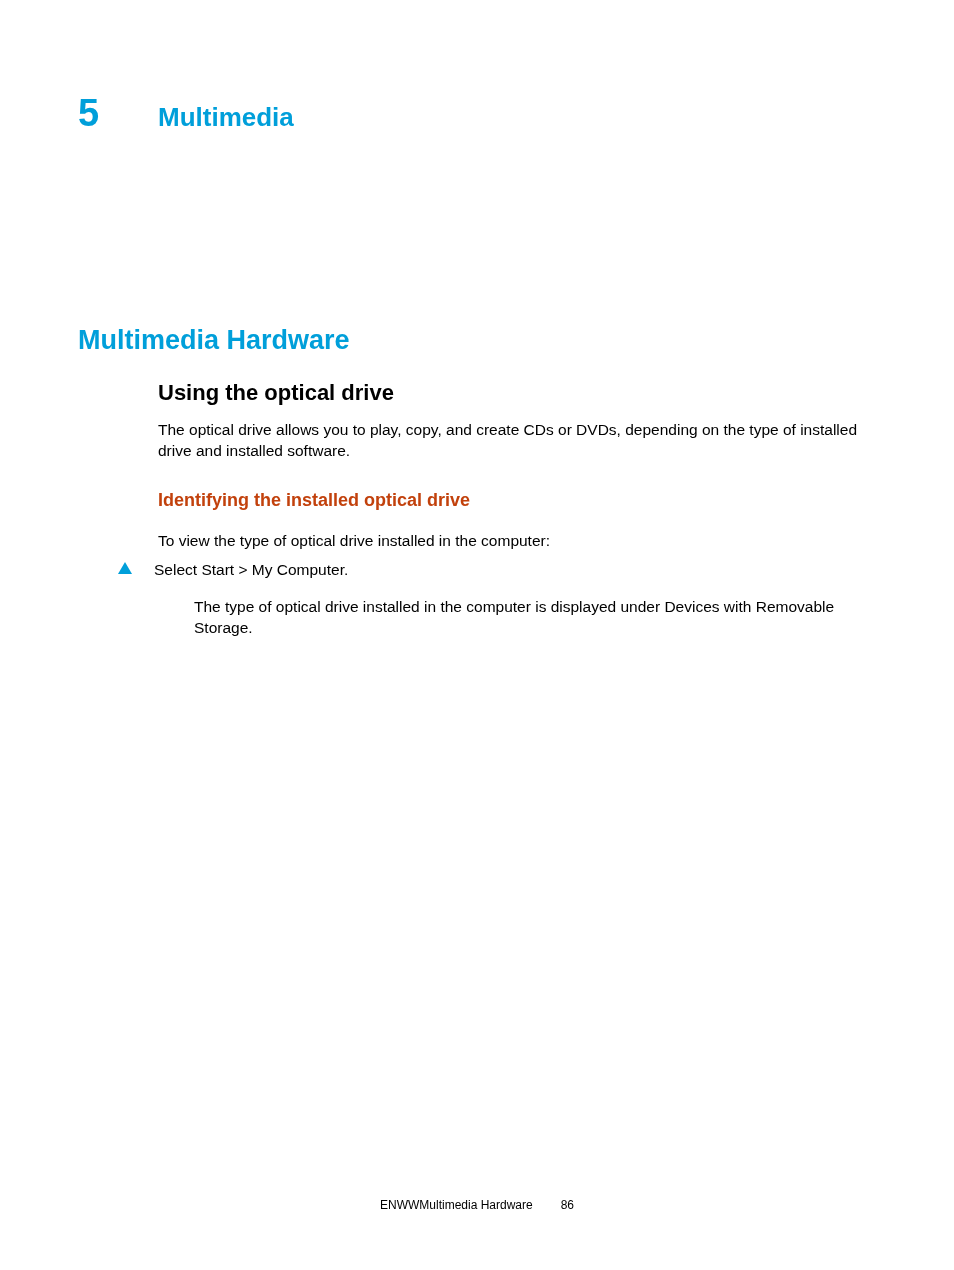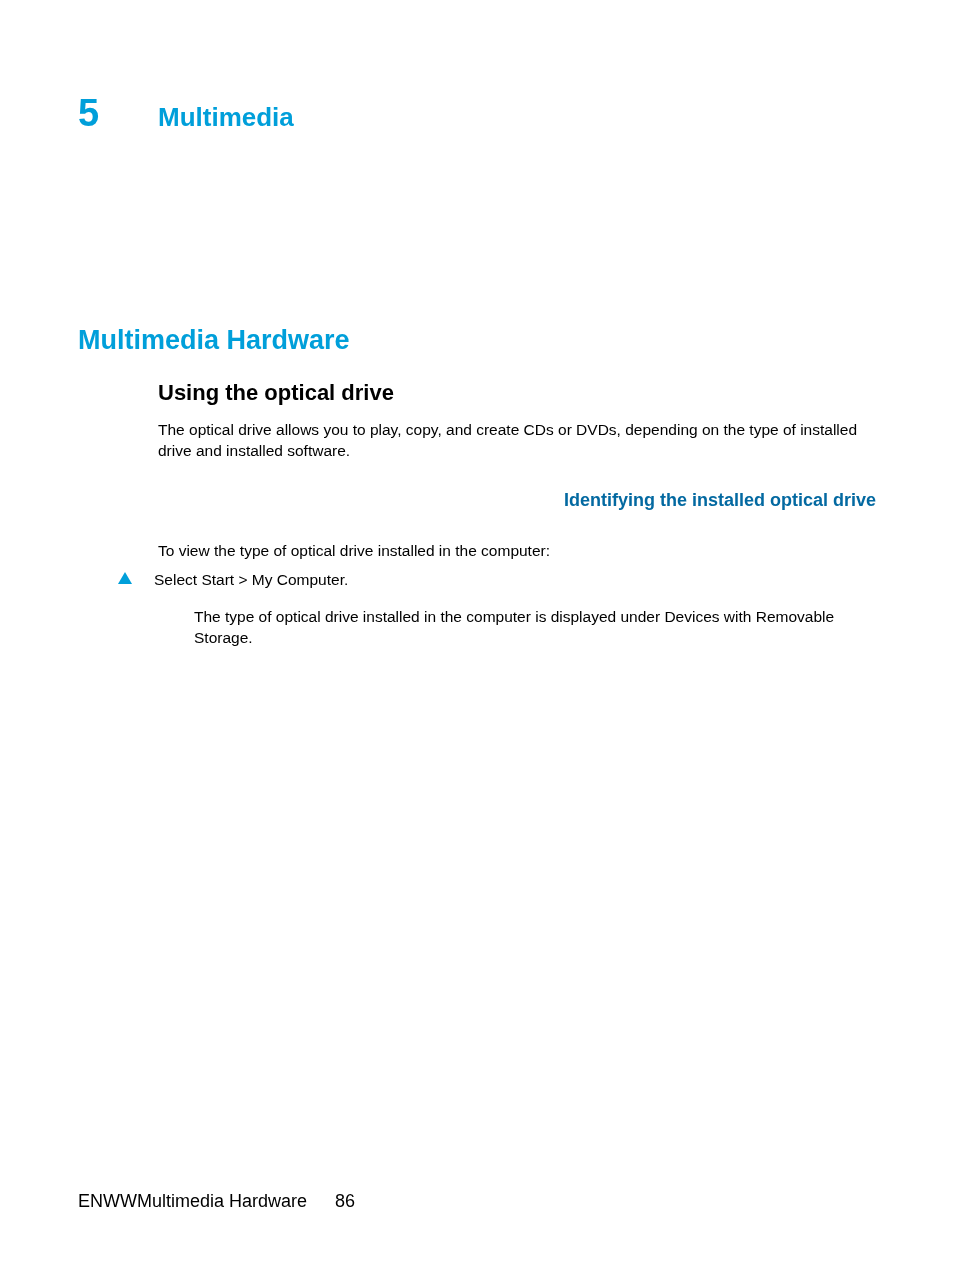--- a/index.html
+++ b/index.html
@@ -51,25 +51,24 @@
       font-weight: bold;
       margin-bottom: 14px;
     }
     .body-text {
       font-size: 15.5px;
       line-height: 1.35;
       margin-bottom: 28px;
       color: #000000;
     }
     .subsubsection-heading {
-      color: #0369a1;
+      color: #c2410c;
       font-size: 18px;
       font-weight: bold;
-      margin-bottom: 30px;
-      text-align: right;
+      margin-bottom: 20px;
     }
     .step-row {
       display: flex;
       align-items: flex-start;
       margin-bottom: 16px;
     }
     .triangle-icon {
       flex-shrink: 0;
       width: 0;
       height: 0;
@@ -94,23 +93,23 @@
       font-size: 15.5px;
       line-height: 1.35;
       margin-left: 0;
     }
     .footer {
       position: absolute;
       bottom: 58px;
       left: 78px;
       right: 78px;
       display: flex;
-      justify-content: flex-start;
+      justify-content: center;
       align-items: baseline;
-      font-size: 18px;
+      font-size: 12px;
       margin-top: 32px;
     }
     .footer-left {
       color: #000000;
     }
     .footer-right {
       display: flex;
       align-items: baseline;
       gap: 28px;
     }

